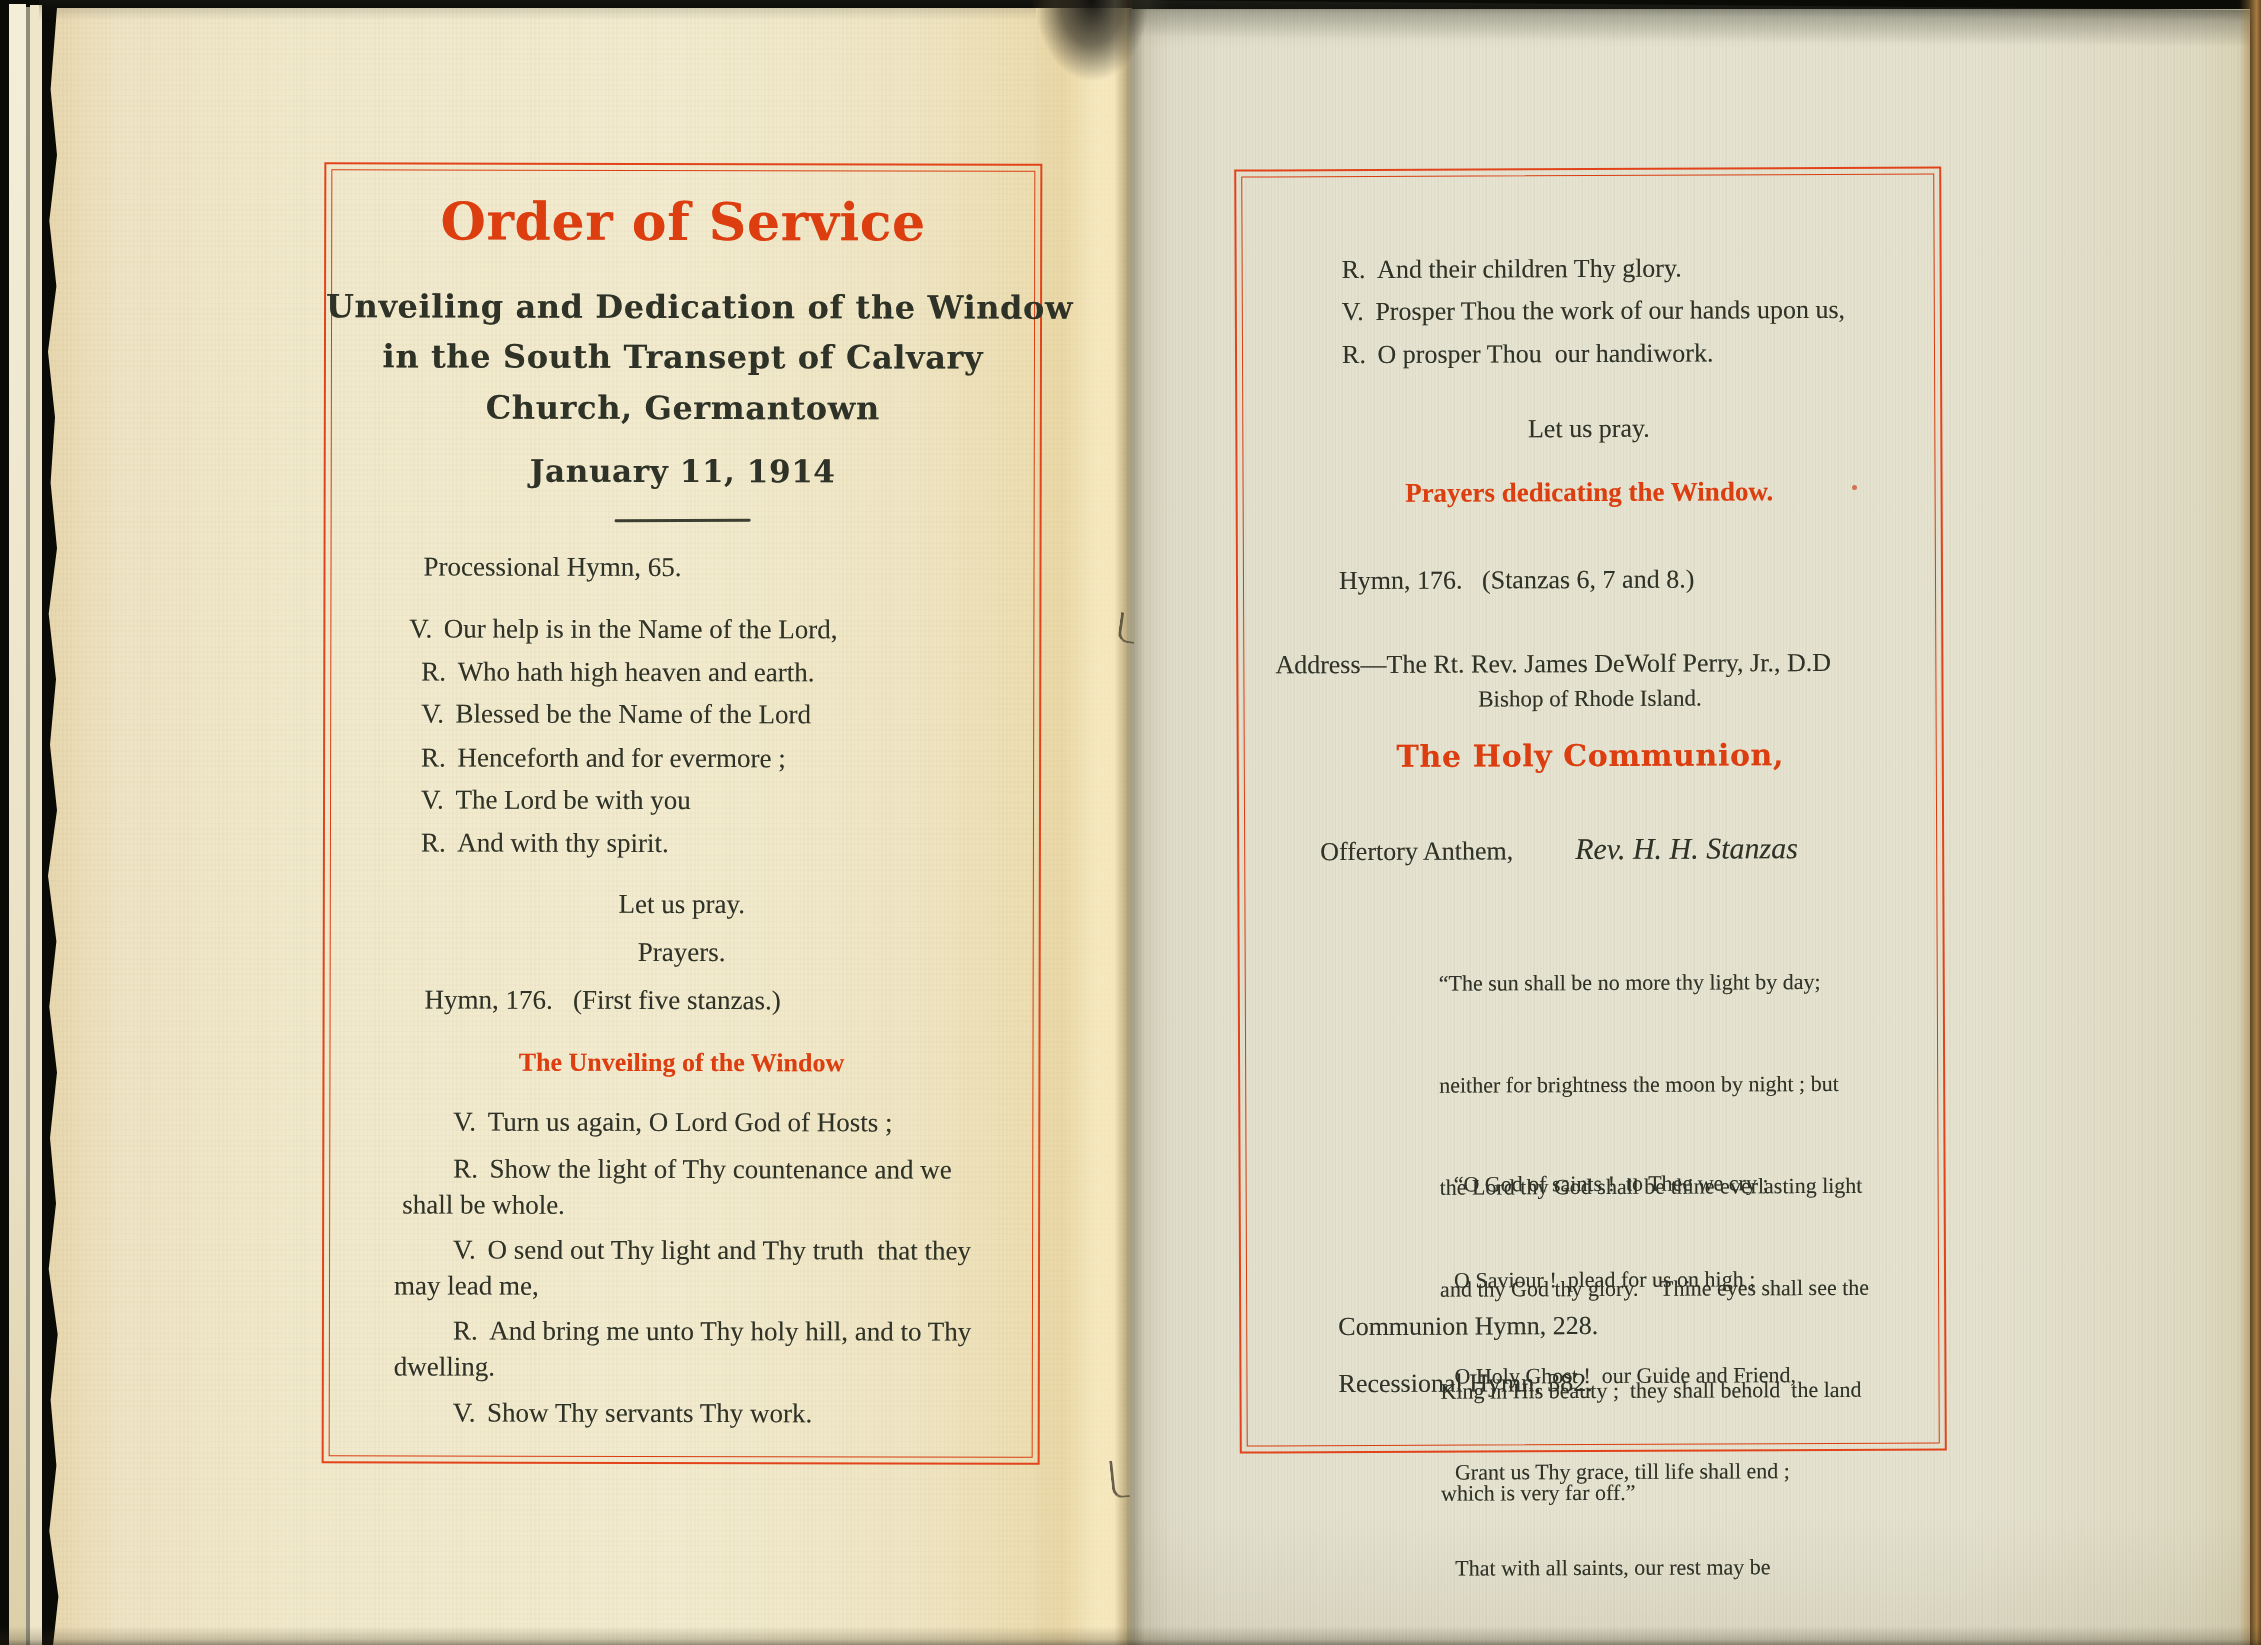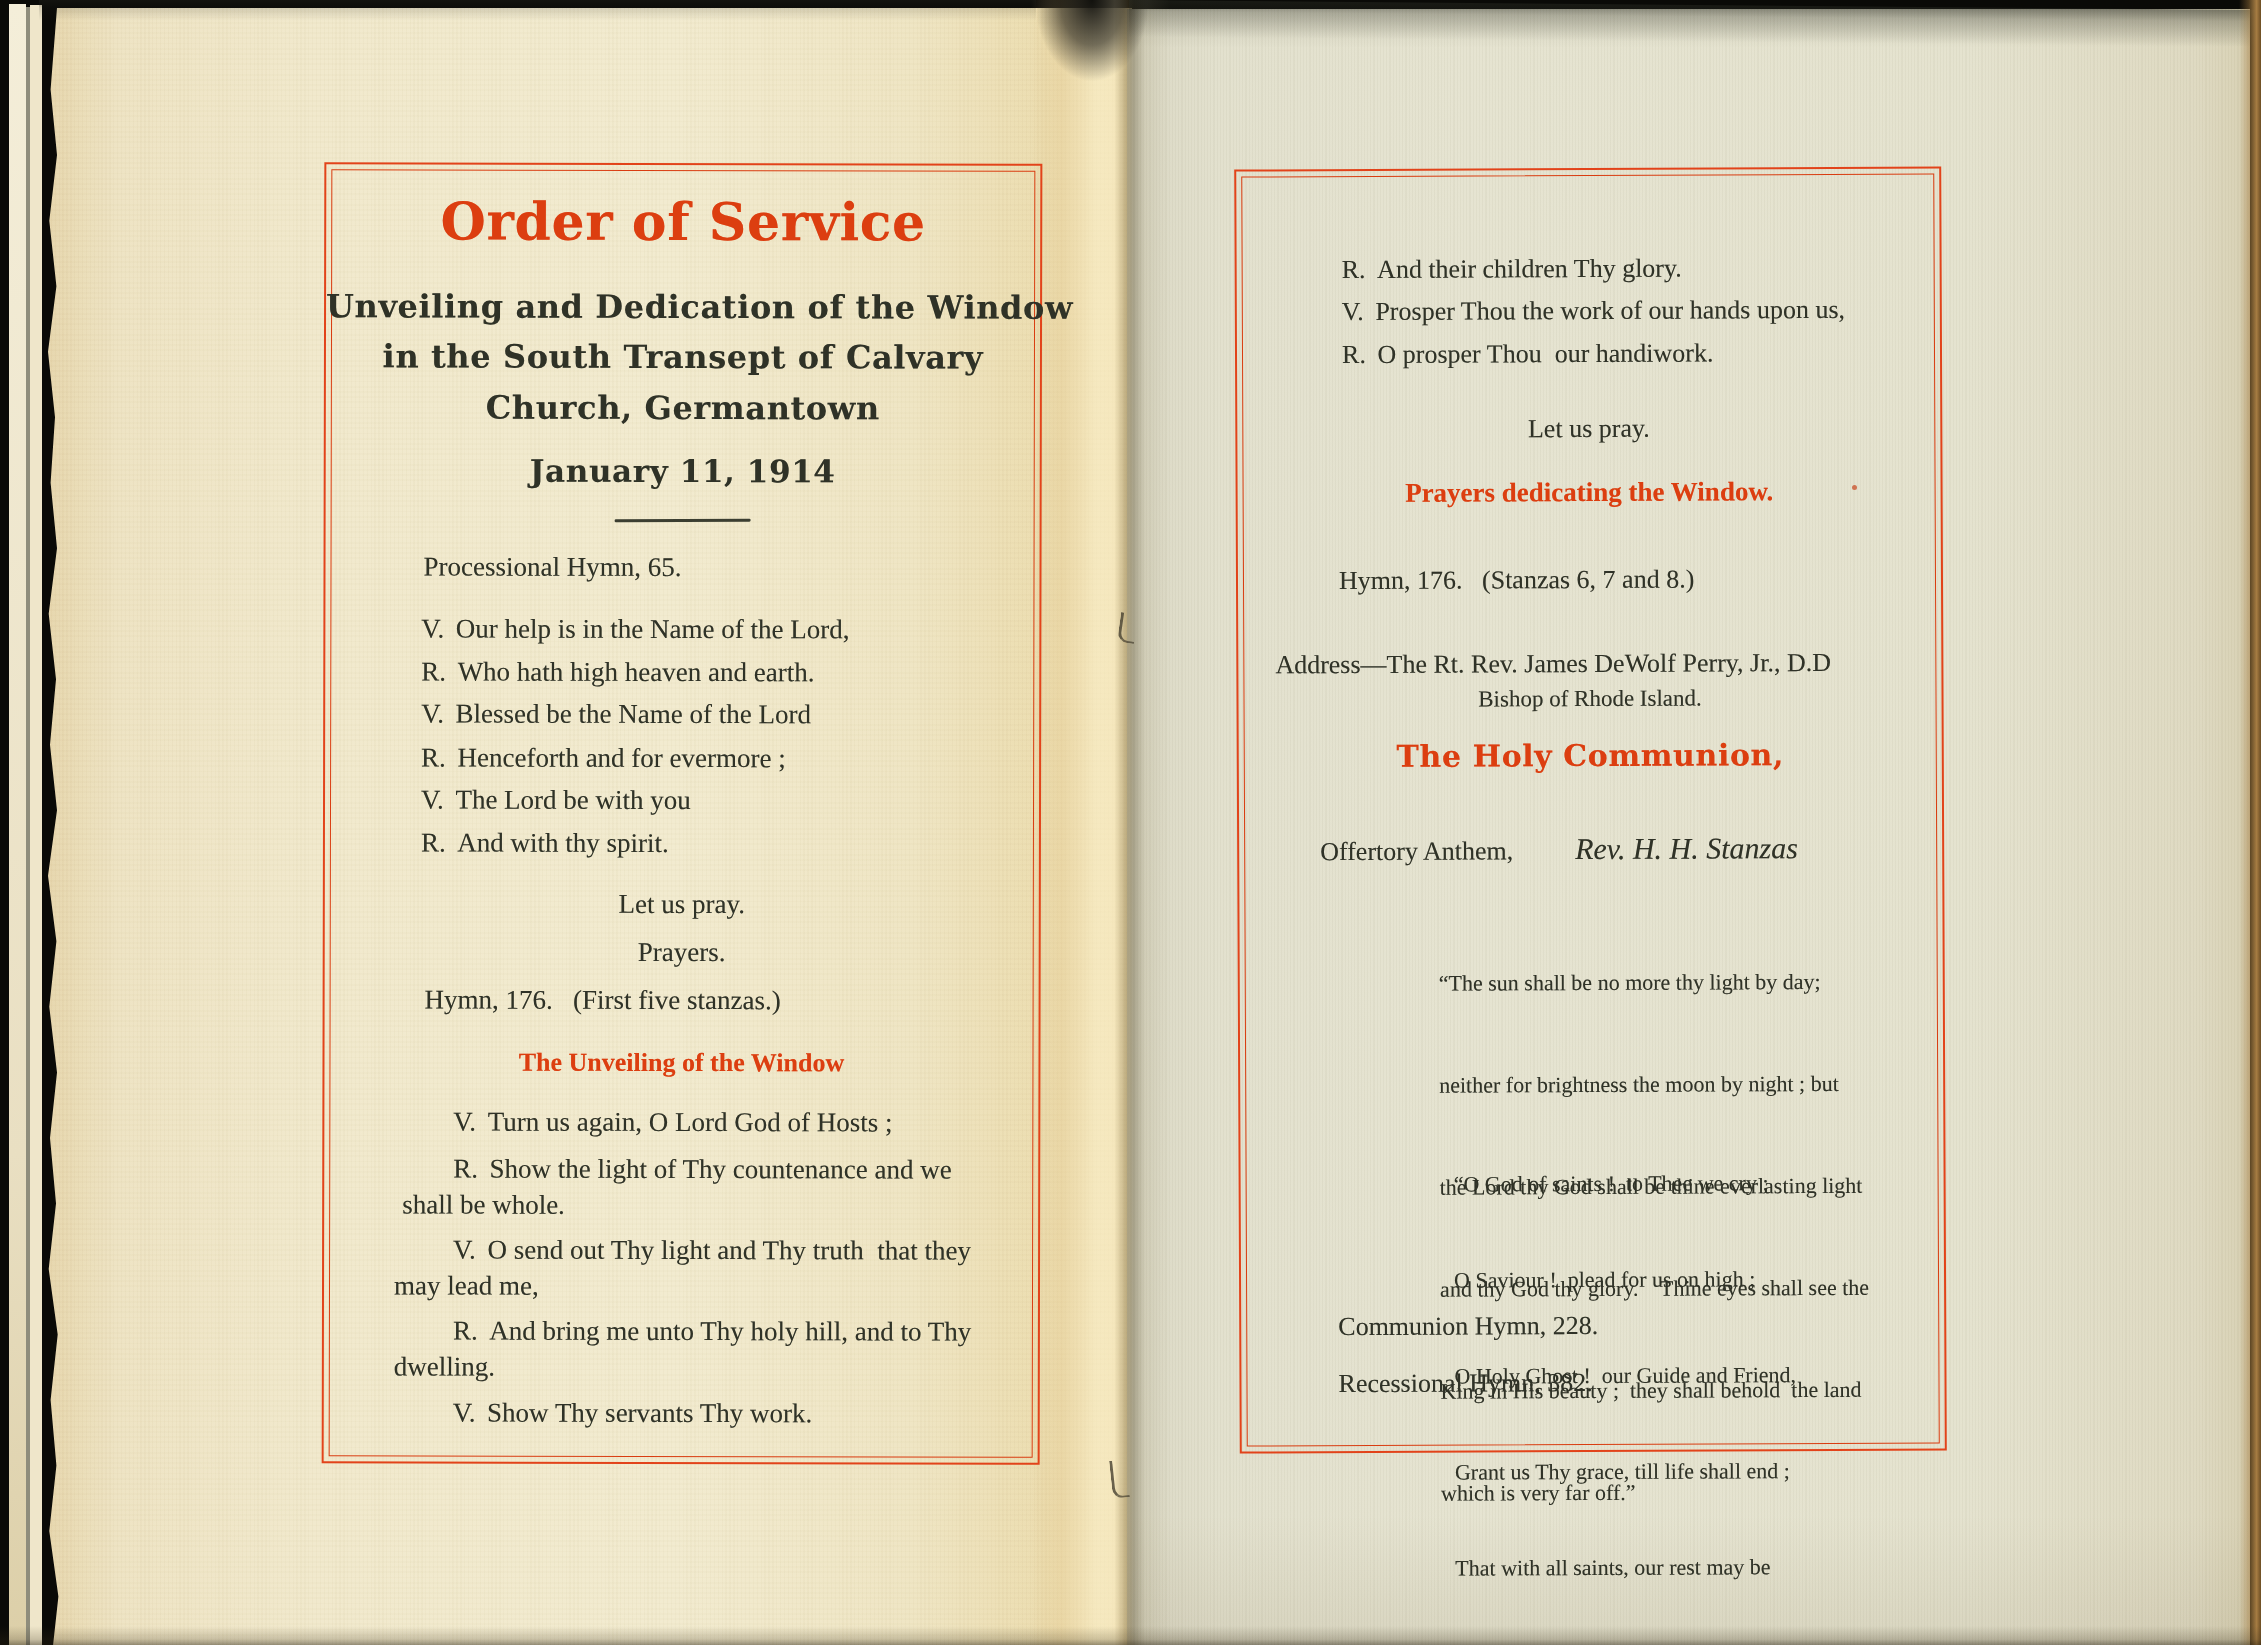--- a/index.html
+++ b/index.html
@@ -99,21 +99,21 @@
     <div class="txt center bl" style="top:124px;font-size:32px;">Unveiling and Dedication of the Window</div>
     <div class="txt center bl" style="top:174px;font-size:32px;">in the South Transept of Calvary</div>
     <div class="txt center bl" style="top:225px;font-size:32px;">Church, Germantown</div>
 
     <div class="txt center bl" style="top:289px;font-size:31px;">January 11, 1914</div>
 
     <div class="rule"></div>
 
     <div class="txt" style="top:387px;left:98px;text-align:center;">Processional Hymn, 65.</div>
 
-    <div class="txt" style="top:449px;left:96px;"><span>V.</span><span class="vt">Our help is in the Name of the Lord,</span></div>
+    <div class="txt" style="top:449px;left:84px;"><span>V.</span><span class="vt">Our help is in the Name of the Lord,</span></div>
     <div class="txt" style="top:492px;left:96px;"><span>R.</span><span class="vt">Who hath high heaven and earth.</span></div>
     <div class="txt" style="top:534px;left:96px;"><span>V.</span><span class="vt">Blessed be the Name of the Lord</span></div>
     <div class="txt" style="top:578px;left:96px;"><span>R.</span><span class="vt">Henceforth and for evermore ;</span></div>
     <div class="txt" style="top:620px;left:96px;"><span>V.</span><span class="vt">The Lord be with you</span></div>
     <div class="txt" style="top:663px;left:96px;"><span>R.</span><span class="vt">And with thy spirit.</span></div>
 
     <div class="txt center" style="top:724px;">Let us pray.</div>
     <div class="txt center" style="top:772px;">Prayers.</div>
     <div class="txt" style="top:820px;left:100px;">Hymn, 176.   (First five stanzas.)</div>
 

